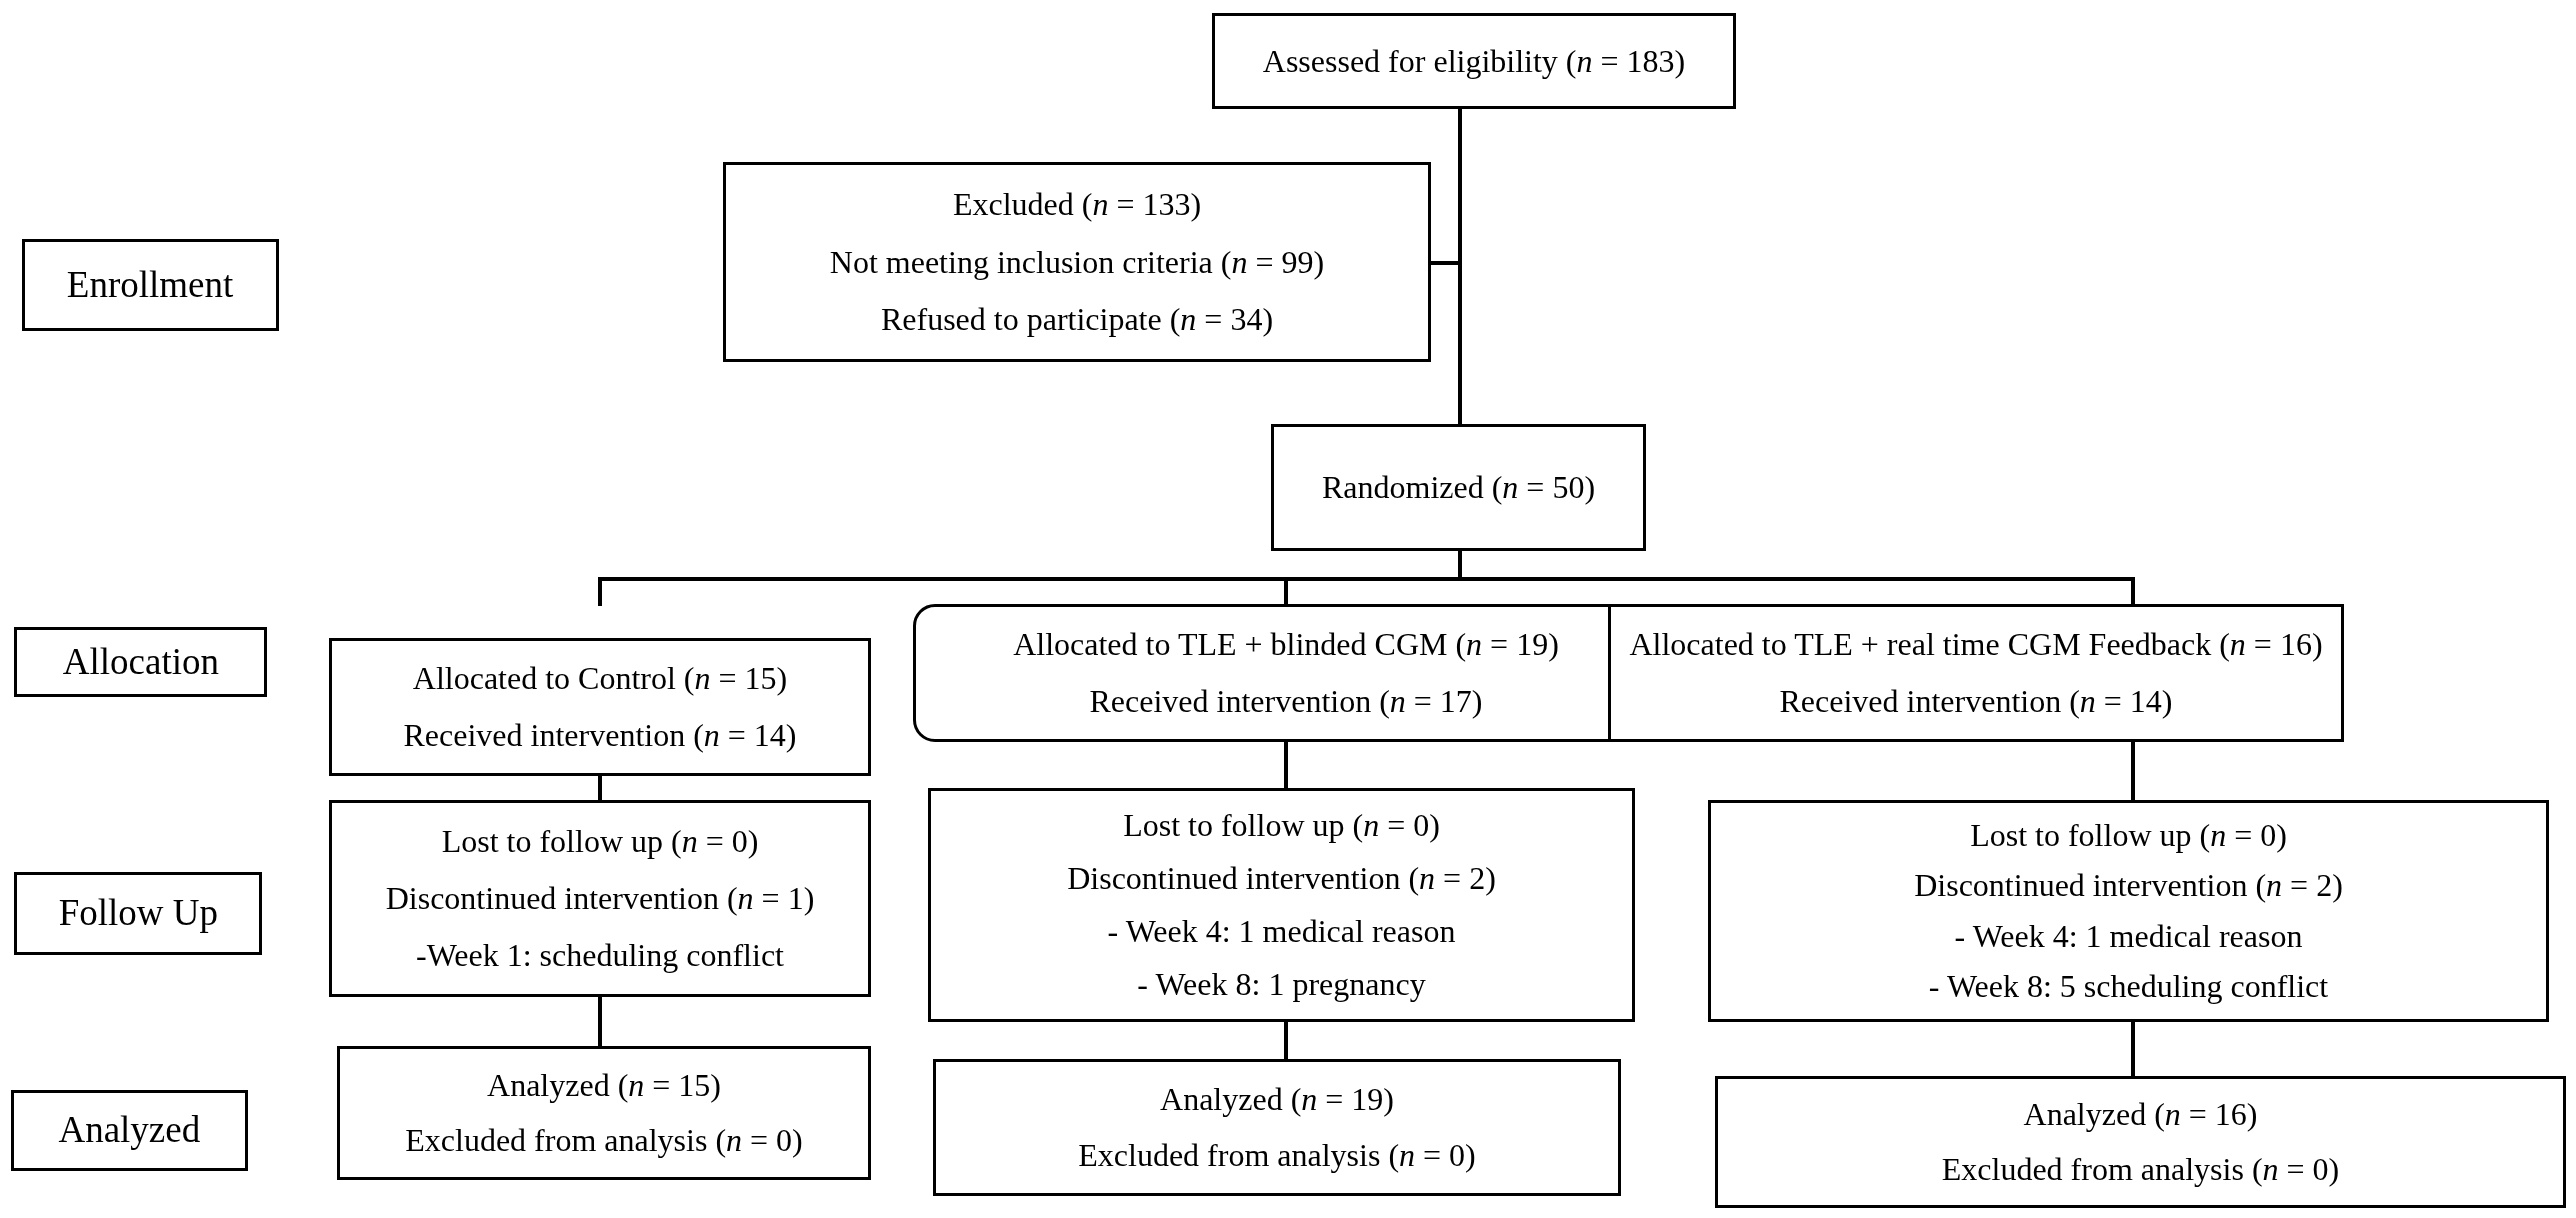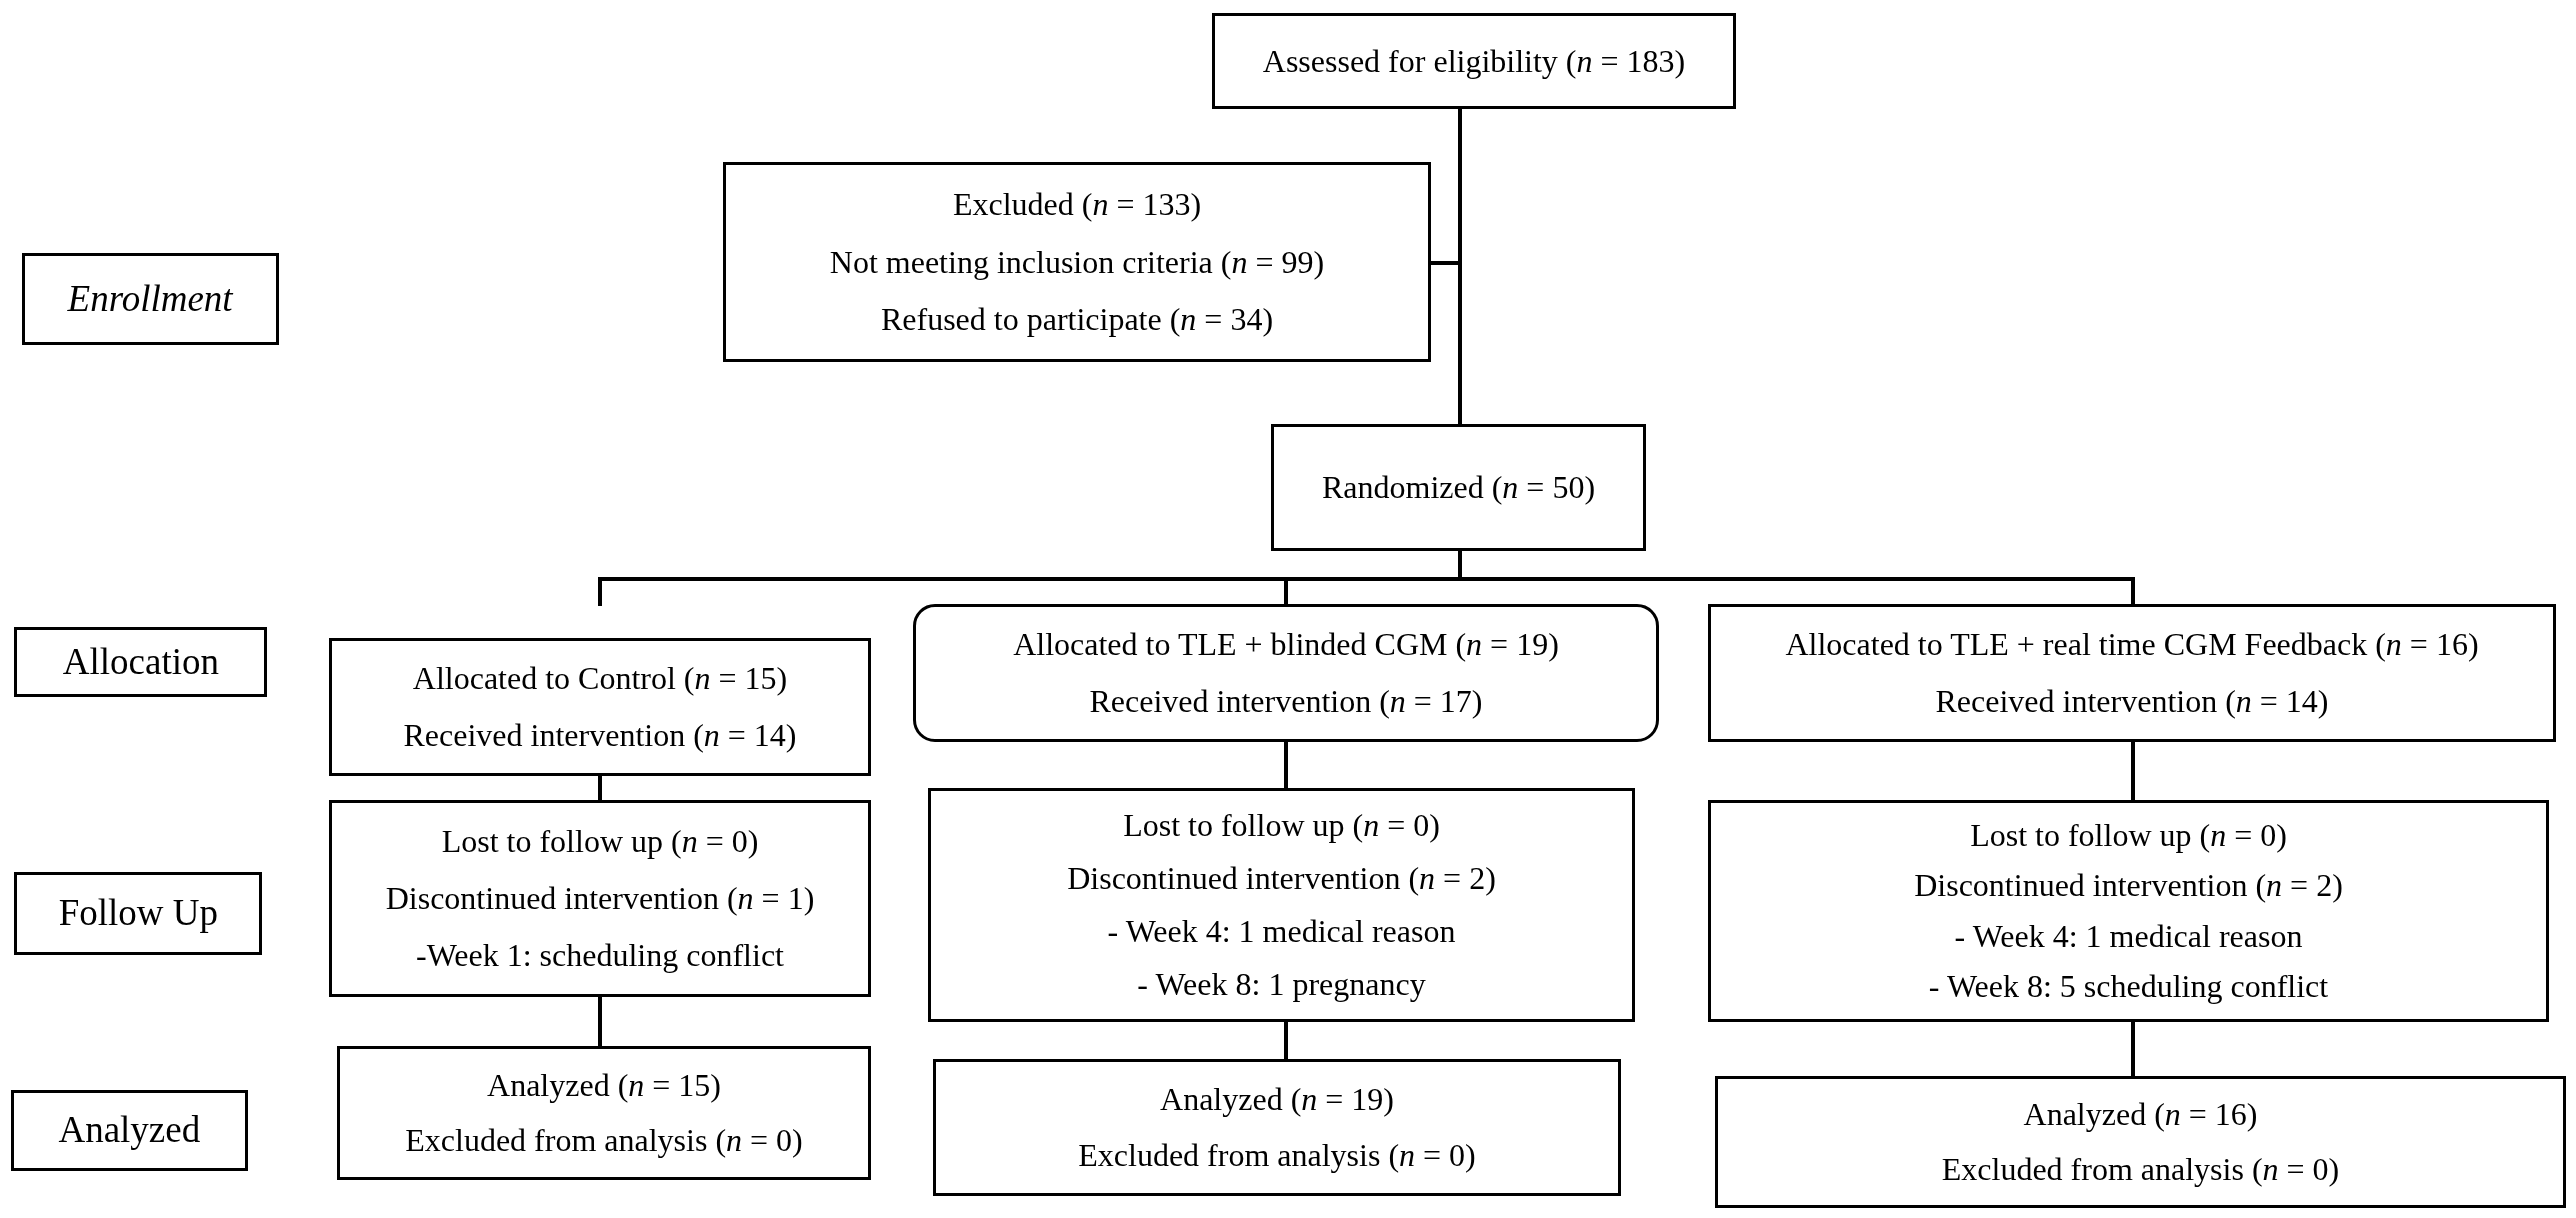--- a/index.html
+++ b/index.html
@@ -50,21 +50,21 @@
     position: absolute;
     background: #000000;
   }
   i { font-style: italic; }
 </style>
 </head>
 <body>
 
 <div id="figure">
 
-  <div class="stage" style="left:21.6px; top:253px; width:257px; height:92px;font-style:italic;">
+  <div class="stage" style="left:21.6px; top:239px; width:257px; height:92px;">
     <span class="line">Enrollment</span>
   </div>
   <div class="stage" style="left:14.4px; top:872px; width:248px; height:83px;">
     <span class="line">Follow Up</span>
   </div>
   <div class="stage" style="left:14.4px; top:627px; width:253px; height:70px;">
     <span class="line">Allocation</span>
   </div>
   <div class="stage" style="left:10.8px; top:1090px; width:237px; height:81px;">
     <span class="line">Analyzed</span>
@@ -99,21 +99,21 @@
   </div>
 
   <div class="box" style="left:329px; top:638px; width:542px; height:138px;">
     <span class="line">Allocated to Control (<i>n</i> = 15)</span>
     <span class="line">Received intervention (<i>n</i> = 14)</span>
   </div>
   <div class="box" style="left:913px; top:604px; width:746px; height:138px;border-radius:22px;">
     <span class="line">Allocated to TLE + blinded CGM (<i>n</i> = 19)</span>
     <span class="line">Received intervention (<i>n</i> = 17)</span>
   </div>
-  <div class="box" style="left:1708px; top:604px; width:848px; height:138px;">
+  <div class="box" style="left:1608px; top:604px; width:736px; height:138px;">
     <span class="line">Allocated to TLE + real time CGM Feedback (<i>n</i> = 16)</span>
     <span class="line">Received intervention (<i>n</i> = 14)</span>
   </div>
 
   <div class="box" style="left:329px; top:800px; width:542px; height:197px;">
     <span class="line">Lost to follow up (<i>n</i> = 0)</span>
     <span class="line">Discontinued intervention (<i>n</i> = 1)</span>
     <span class="line">-Week 1: scheduling conflict</span>
   </div>
   <div class="box" style="left:928px; top:788px; width:707px; height:234px;">

